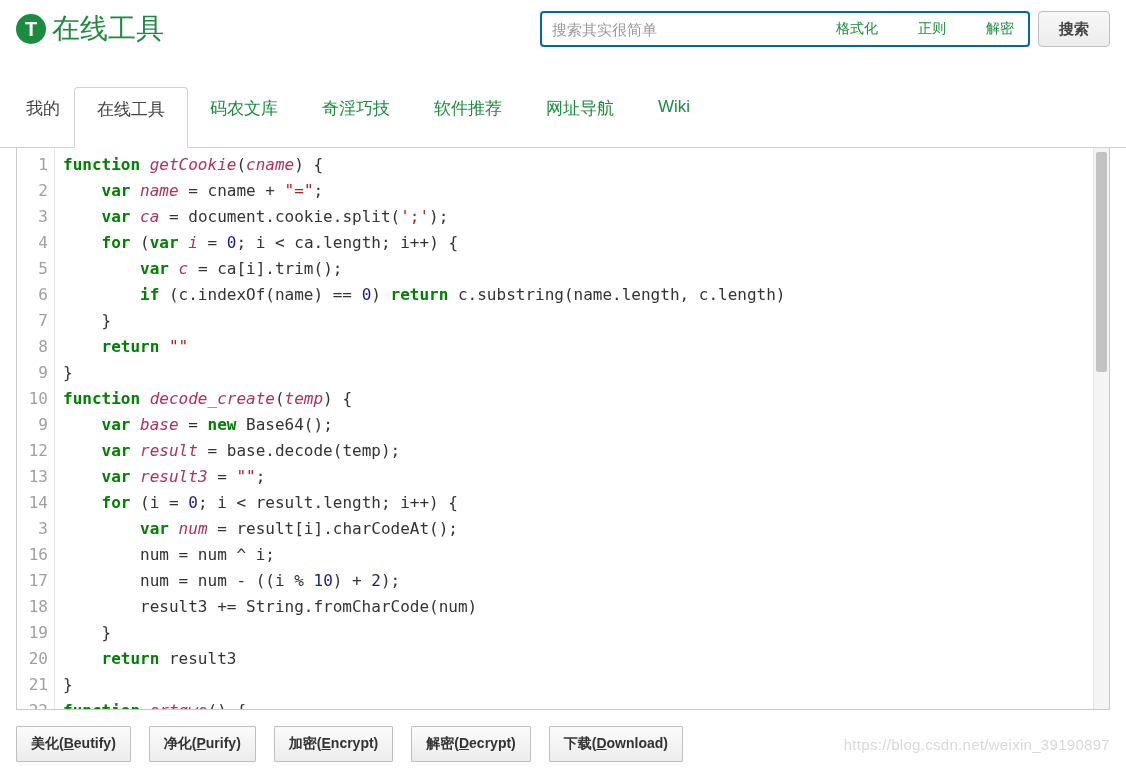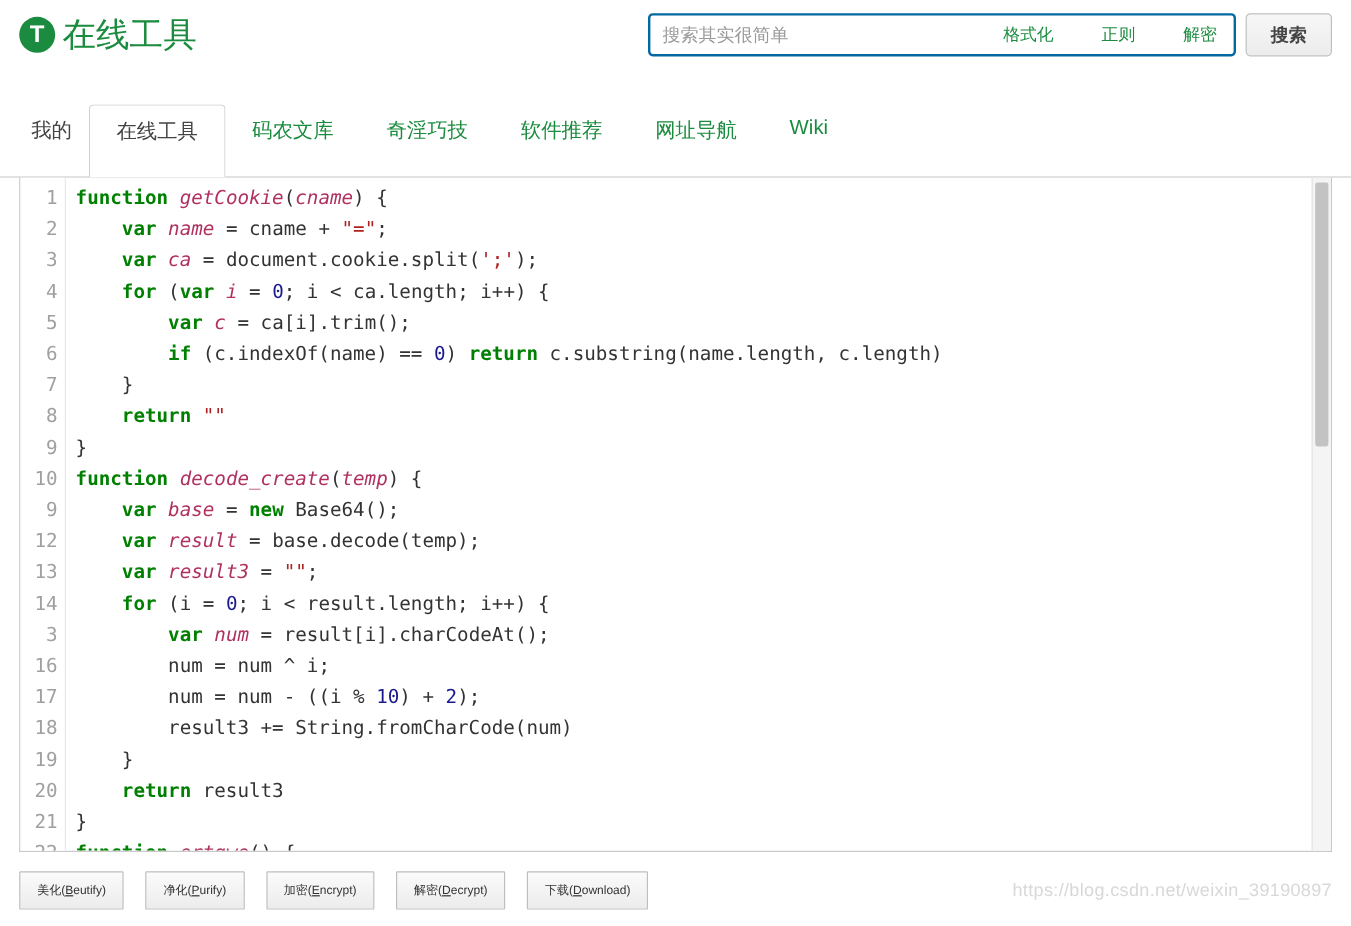--- a/index.html
+++ b/index.html
@@ -24,21 +24,21 @@
   .code { flex:1; padding: 4px 8px 0 8px; font-family: Consolas, Menlo, monospace; font-size: 16px; line-height: 26px; white-space: pre; overflow: hidden; color:#333; }
   .kw { color: #008000; font-weight: bold; }
   .fn { color: #b03060; font-style: italic; }
   .var { color: #b03060; font-style: italic; }
   .str { color: #b02222; }
   .num { color: #1a1a8c; }
   .op { color: #333; }
   .scroll-track { position: absolute; right: 0; top: 0; bottom: 0; width: 16px; background: #f4f4f4; border-left:1px solid #e4e4e4; }
   .scroll-thumb { position: absolute; right: 2px; top: 4px; width: 11px; height: 220px; background: #c3c3c3; border-radius: 2px; }
   .toolbar { display: flex; gap: 18px; padding: 16px 16px 12px 16px; align-items:center; }
-  .tool-btn { padding: 8px 14px; border: 1px solid #bfbfbf; background: linear-gradient(#fbfbfb,#ececec); border-radius: 1px; font-size: 10px; font-weight: normal; cursor: pointer; color:#333; }
+  .tool-btn { padding: 8px 14px; border: 1px solid #bfbfbf; background: linear-gradient(#fbfbfb,#ececec); border-radius: 1px; font-size: 14px; font-weight: bold; cursor: pointer; color:#333; }
   .tool-btn u { text-decoration: underline; }
   .watermark { margin-left:auto; color:#d8d8d8; font-size:15px; letter-spacing:0.3px; }
 </style>
 </head>
 <body>
 
 <div class="header">
   <div class="logo">
     <div class="logo-icon">T</div>
     <div class="logo-text">在线工具</div>

